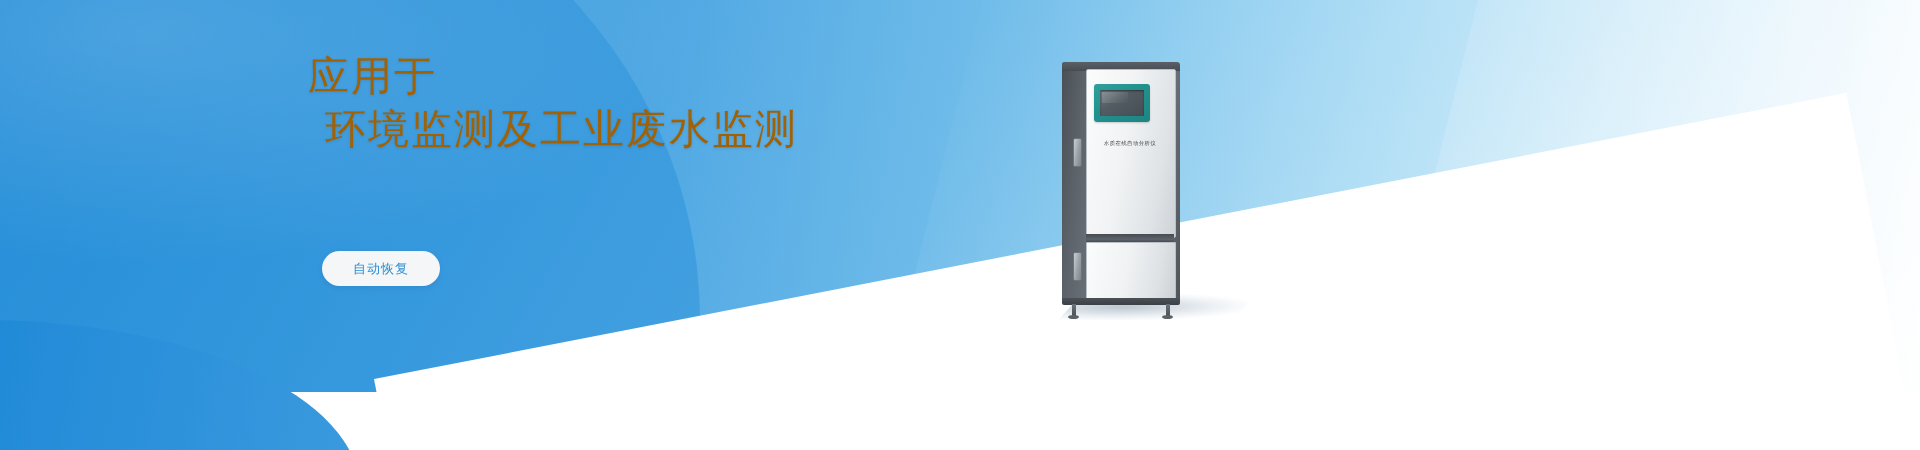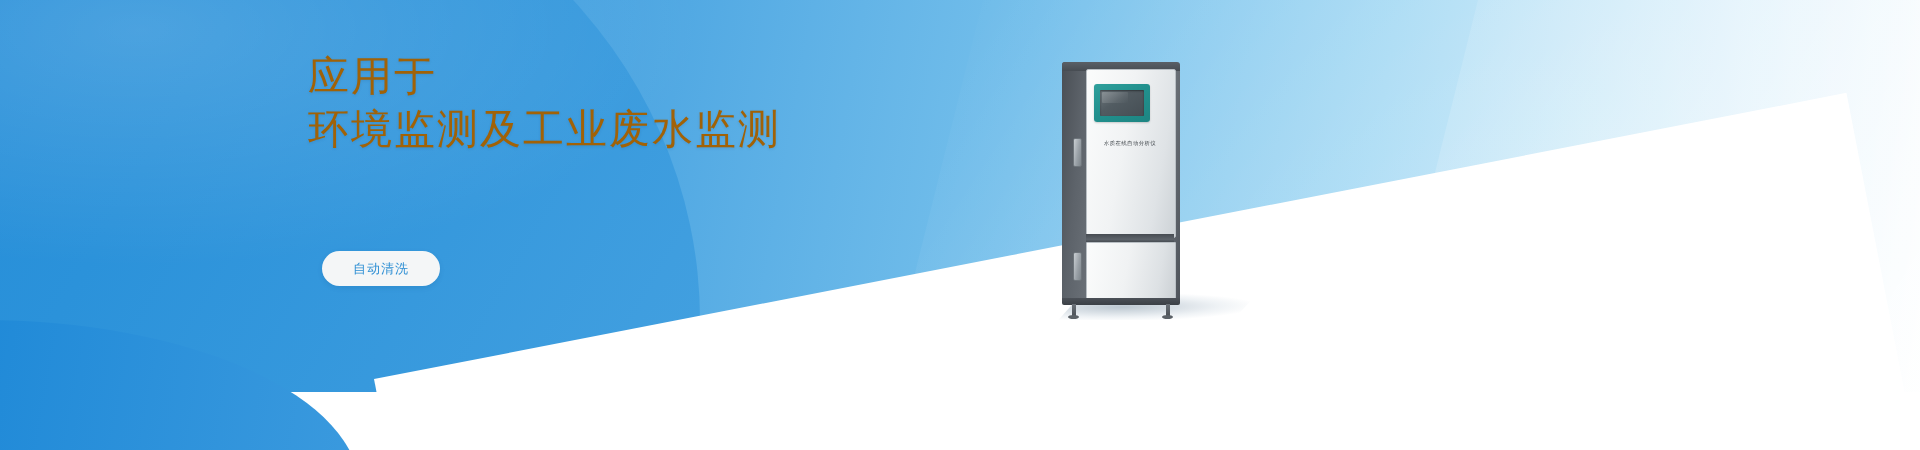--- a/index.html
+++ b/index.html
@@ -59,21 +59,21 @@
   .content{
     position:absolute;left:0;top:0;width:1920px;height:450px;
   }
   .headline{
     position:absolute;left:308px;top:50px;
     color:#a16207;font-size:41px;line-height:53px;font-weight:400;
     letter-spacing:2px;white-space:nowrap;
     text-shadow:0 1px 3px rgba(0,60,110,.14);
   }
   .headline .line1{display:block;}
-  .headline .line2{display:block;}
+  .headline .line2{display:block;margin-left:17px;}
   .subtitle{
     position:absolute;left:322px;top:186px;
     color:#f2fbff;font-size:17px;letter-spacing:1px;white-space:nowrap;
     opacity:.96;
   }
   .cta-button{
     position:absolute;left:322px;top:251px;
     width:118px;height:35px;border-radius:18px;
     background:#f4f6f7;border:none;
     display:flex;align-items:center;justify-content:center;
@@ -204,21 +204,21 @@
   <div class="bg-blue-tail"></div>
 
   <div class="content">
 
     <div class="headline">
       <span class="line1">应用于</span>
       <span class="line2">环境监测及工业废水监测</span>
     </div>
 
 
-    <button class="cta-button">自动清洗</button>
+    <button class="cta-button">自动恢复</button>
 
     <div class="product">
       <div class="prod-shadow"></div>
       <div class="cab-side"></div>
       <div class="cab-edge"></div>
       <div class="cab-top"></div>
 
       <div class="cab-upper"></div>
 
       <div class="screen-bezel">

